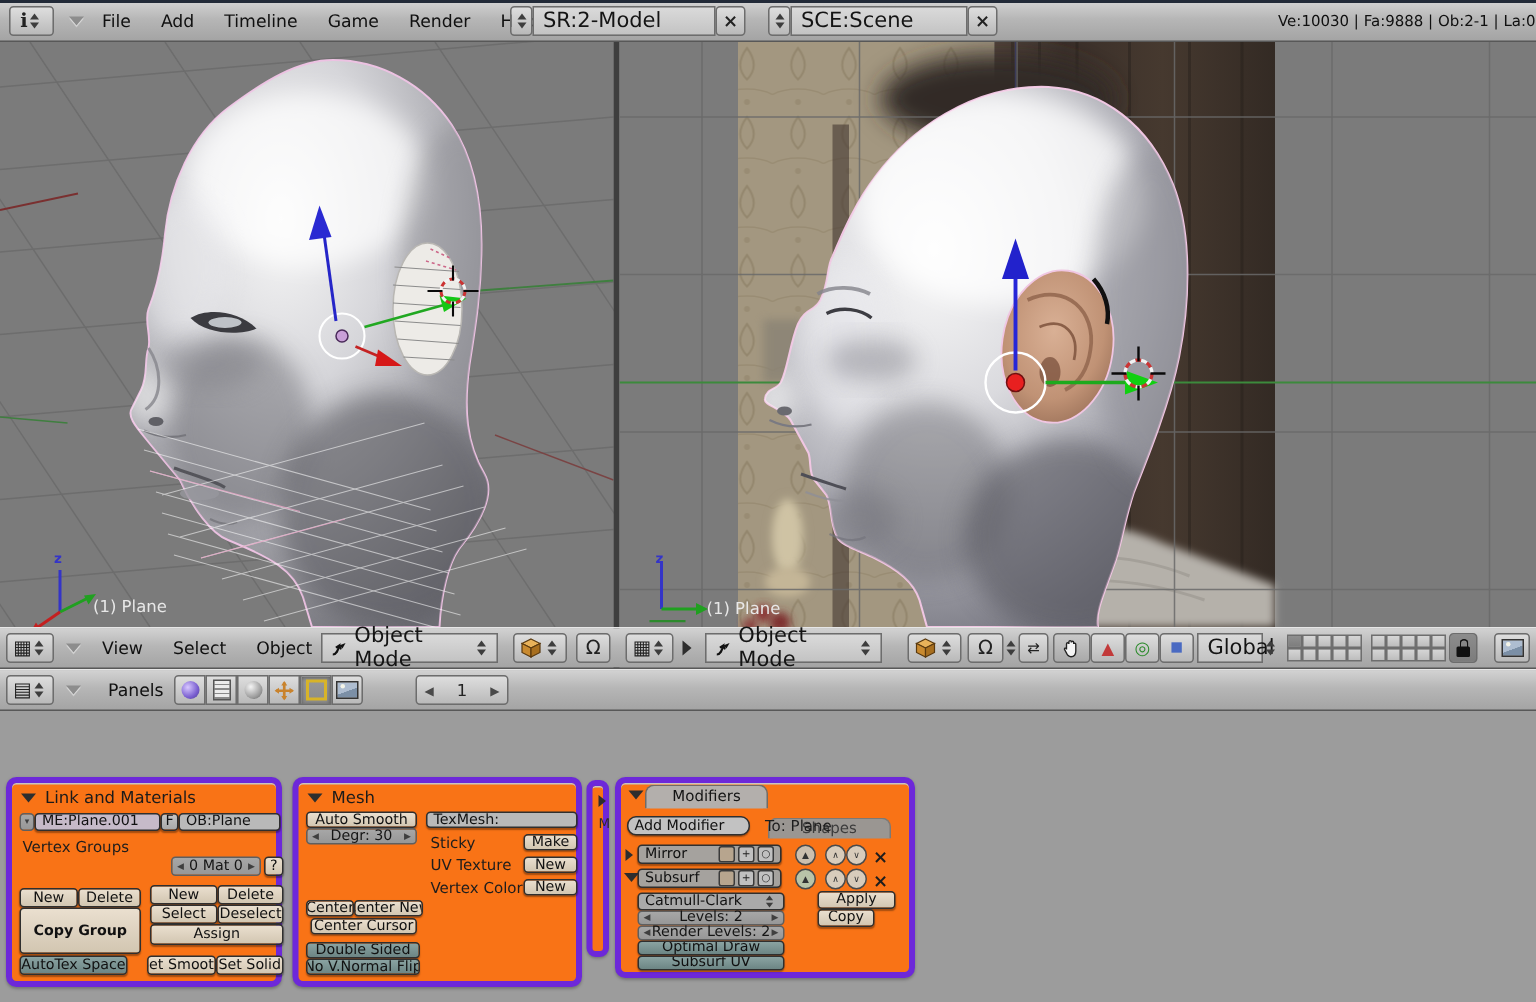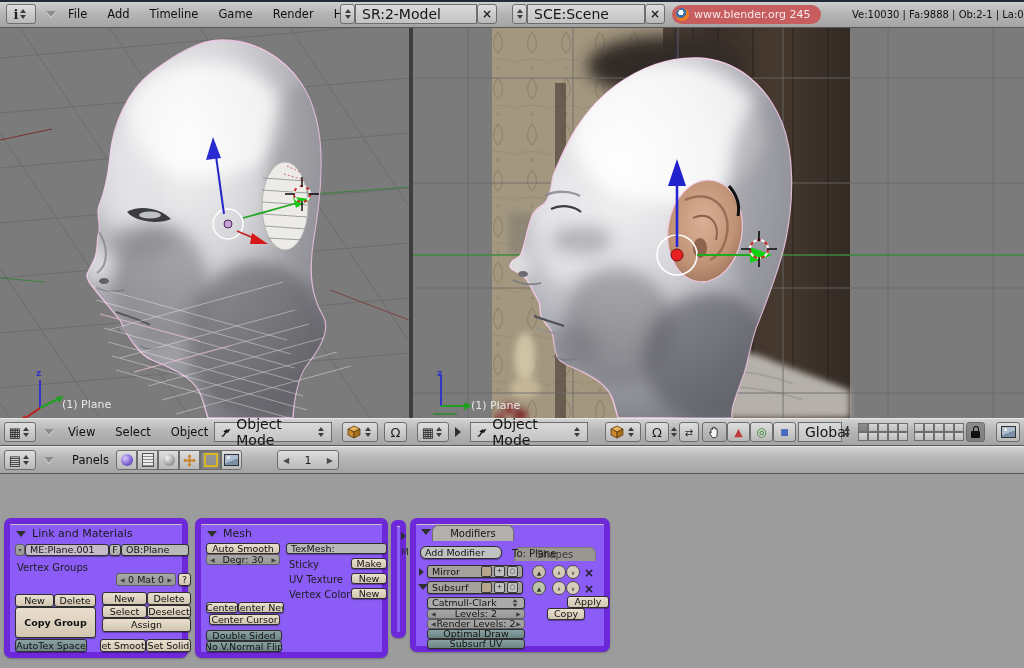--- a/index.html
+++ b/index.html
@@ -28,21 +28,21 @@
   .fld{background:linear-gradient(#dadada,#c3c3c3);border:1px solid #6d6d6d;height:20px;
        box-sizing:border-box;font-size:14px;color:#141414;display:flex;align-items:center;
        padding:0 6px;}
   .xb{width:20px;font-weight:bold;font-size:12px;}
   .badge{display:flex;align-items:center;gap:5px;background:#c75d5e;border-radius:10px;
          height:19px;padding:0 10px 0 4px;color:#f6eaea;font-size:11px;}
   .blogo{width:13px;height:13px;border-radius:50%;
          background:radial-gradient(circle at 38% 35%,#fff 0 22%,#3a6ea8 23% 45%,#f07f1f 46%);}
   .stats{font-size:10px;color:#101010;white-space:nowrap;}
   
-  .panel{position:absolute;background:#8b5cf6;border:6px solid #6d28d9;border-radius:7px;
+  .panel{position:absolute;background:#f97316;border:4px solid #6d28d9;border-radius:7px;
          box-shadow:inset 0 1px 0 #c9c5c1,0 1px 2px rgba(0,0,0,.25);box-sizing:border-box;}
   .ph{position:absolute;display:flex;align-items:center;gap:6px;font-size:11px;color:#1b1b1b;}
   .b{position:absolute;box-sizing:border-box;border:1px solid #2f2f2f;border-radius:3px;
      background:linear-gradient(#eadfcf,#d2c6b1);color:#111;font-size:9.5px;line-height:1;
      display:flex;align-items:center;justify-content:center;white-space:nowrap;overflow:hidden;
      box-shadow:0 1px 1px rgba(0,0,0,.35);}
   .b.teal{background:linear-gradient(#8aa3a2,#6c8584);}
   .b.gray{background:linear-gradient(#c4c4c4,#a9a9a9);}
   .b.fldgy{background:#b9b9b9;justify-content:flex-start;padding:0 4px;}
   .spin{position:absolute;box-sizing:border-box;border:1px solid #5f5f5f;border-radius:3px;
@@ -115,26 +115,20 @@
     <div class="tool" style="left:512px;">
       <div class="ibtn" style="width:15px;">
         <span class="updn">
             <i class="u"></i>
             <i class="d"></i>
           </span>
       </div>
       <div class="fld" style="width:118px;">SCE:Scene</div>
       <div class="ibtn xb">×</div>
     </div>
-    <div class="tool" style="left:672px;">
-      <div class="badge">
-        <span class="blogo"></span>
-        <span>www.blender.org 245</span>
-      </div>
-    </div>
     <div class="tool" style="left:852px;">
       <span class="stats">Ve:10030 | Fa:9888 | Ob:2-1 | La:0</span>
     </div>
   </div>
 
   <svg width="409" height="390" viewBox="0 0 409 390" style="position:absolute;left:0;top:28px;">
     <defs>
       <radialGradient id="gHeadL" cx="42%" cy="28%" r="80%">
         <stop offset="0%" stop-color="#f7f7f7"></stop>
           <stop offset="38%" stop-color="#d6d6da"></stop>
@@ -660,19 +654,19 @@
         <span>Levels: 2</span>
         <span class="ar">▶</span>
       </div>
       <div class="spin" style="left:11px;top:95px;width:98px;height:10px;">
         <span class="ar">◀</span>
         <span>Render Levels: 2</span>
         <span class="ar">▶</span>
       </div>
       <div class="b teal" style="left:11px;top:105px;width:98px;height:10px;">Optimal Draw</div>
       <div class="b teal" style="left:11px;top:115px;width:98px;height:10px;">Subsurf UV</div>
-      <div class="b" style="left:131px;top:72px;width:42px;height:12px;margin-left:20px;">Apply</div>
+      <div class="b" style="left:131px;top:72px;width:52px;height:12px;">Apply</div>
       <div class="b" style="left:131px;top:84px;width:38px;height:12px;">Copy</div>
     </div>
   </div>
 
   <div style="position:absolute;left:0;top:0;width:1024px;height:2px;background:#222a38;"></div>
 </div>
 
 </body></html>

